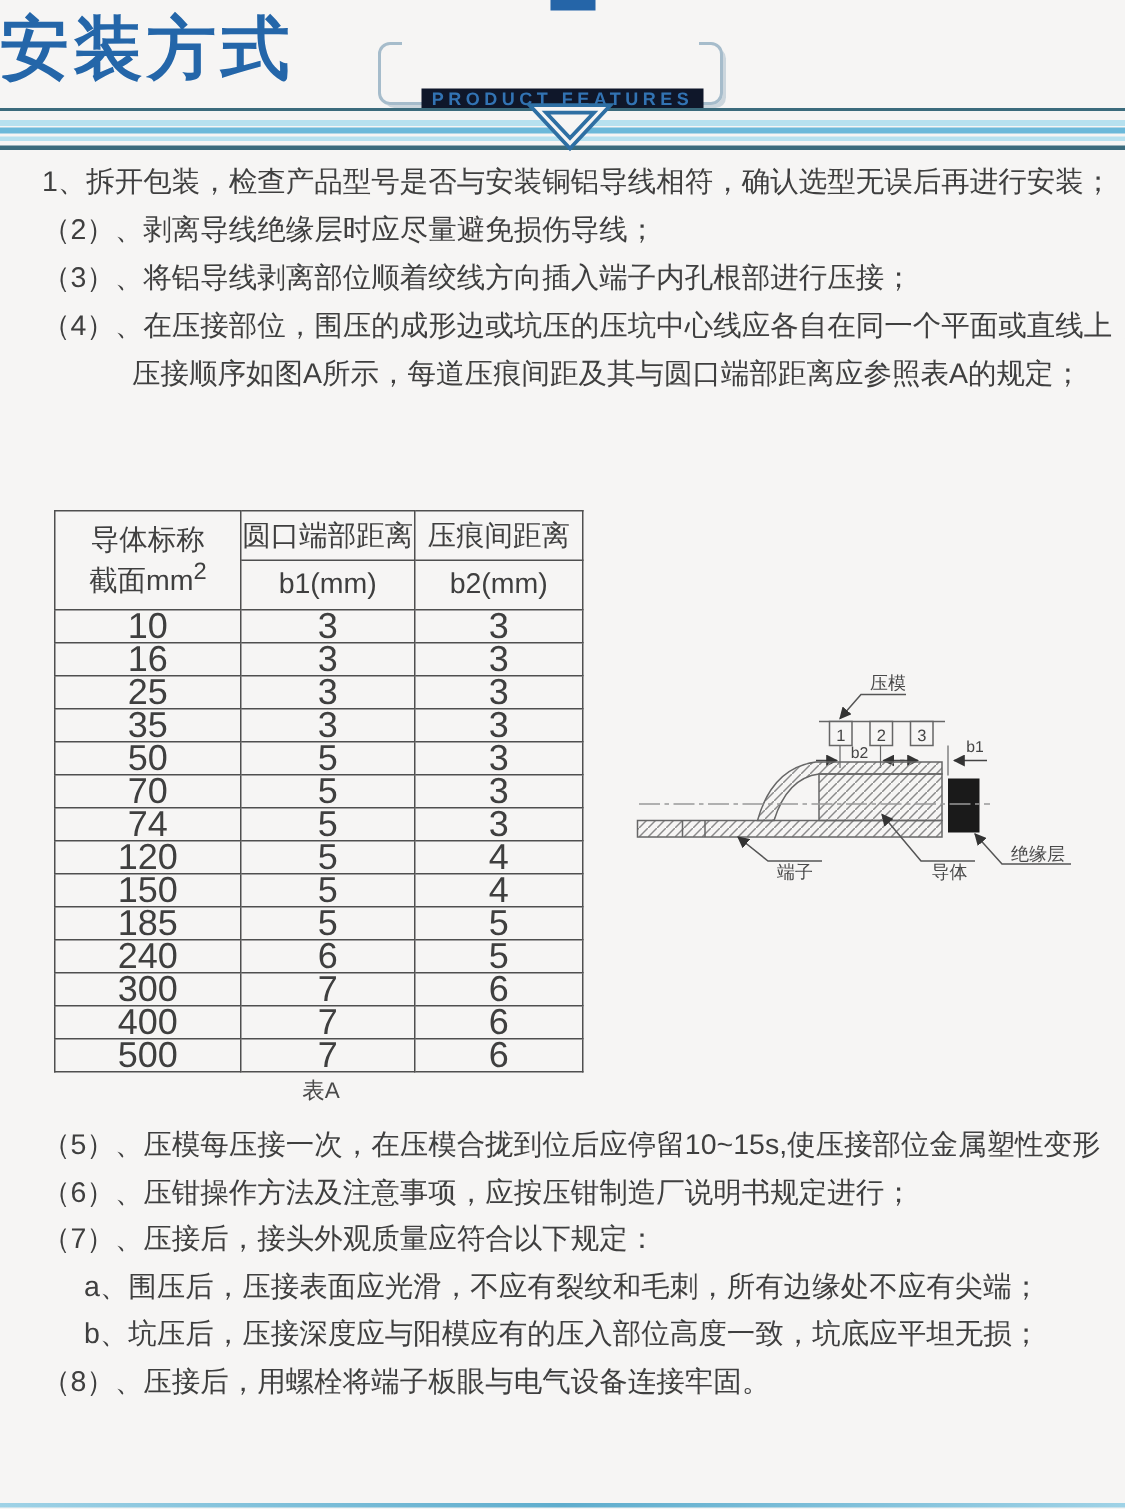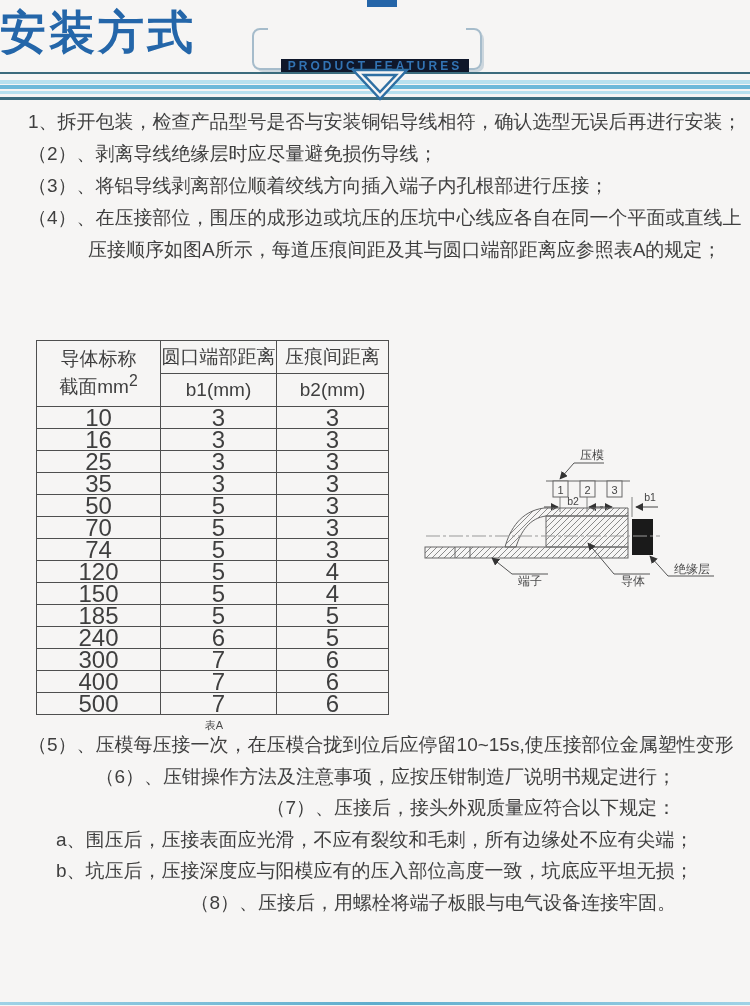--- a/index.html
+++ b/index.html
@@ -21,35 +21,35 @@
   .s1{top:72px;height:2px;background:#3b6b7c;}
   .s2{top:80px;height:4px;background:#b7e1ef;}
   .s3{top:85px;height:4px;background:#6cb9da;}
   .s4{top:91px;height:3px;background:#b7e1ef;}
   .s5{top:97px;height:3px;background:#3b6b7c;}
   .tri{left:350px;top:66px;}
 
   
   .instr{left:0;width:676px;font-size:19px;}
   .instr-top{top:106px;}
-  .instr-bottom{top:729px;text-align:right;}
+  .instr-bottom{top:748px;}
   .instr .line{line-height:32px;white-space:nowrap;}
   .instr-bottom .line{line-height:31.5px;}
   .indent-0{padding-left:28px;}
   .indent-1{padding-left:88px;}
   .indent-2{padding-left:56px;}
 
   
   .spec-table{left:36px;top:340px;border-collapse:collapse;table-layout:fixed;}
   .spec-table th,.spec-table td{border:1px solid #4f4f4f;text-align:center;
         font-weight:normal;color:#3f3f3f;padding:0;}
   .spec-table th{font-size:19px;height:32px;}
   .spec-table td{font-size:24px;height:21px;line-height:21px;}
   .col1{width:124px;} .col2{width:116px;} .col3{width:112px;}
-  .table-caption{left:36px;top:718px;width:356px;text-align:center;font-size:11px;color:#4a4a4a;}
+  .table-caption{left:36px;top:718px;width:356px;text-align:center;font-size:15px;color:#4a4a4a;}
 
   
   .figure{left:413px;top:438px;}
   .figure text{font-size:12px;fill:#4a4a4a;}
   .figure .dim{font-size:10.5px;fill:#444;}
   .figure .num{font-size:11px;fill:#444;}
 
   
   .footer-line{left:0;top:1002px;width:750px;height:3px;
                background:linear-gradient(90deg,#9fd2e6,#5fadcd,#9fd2e6);}

